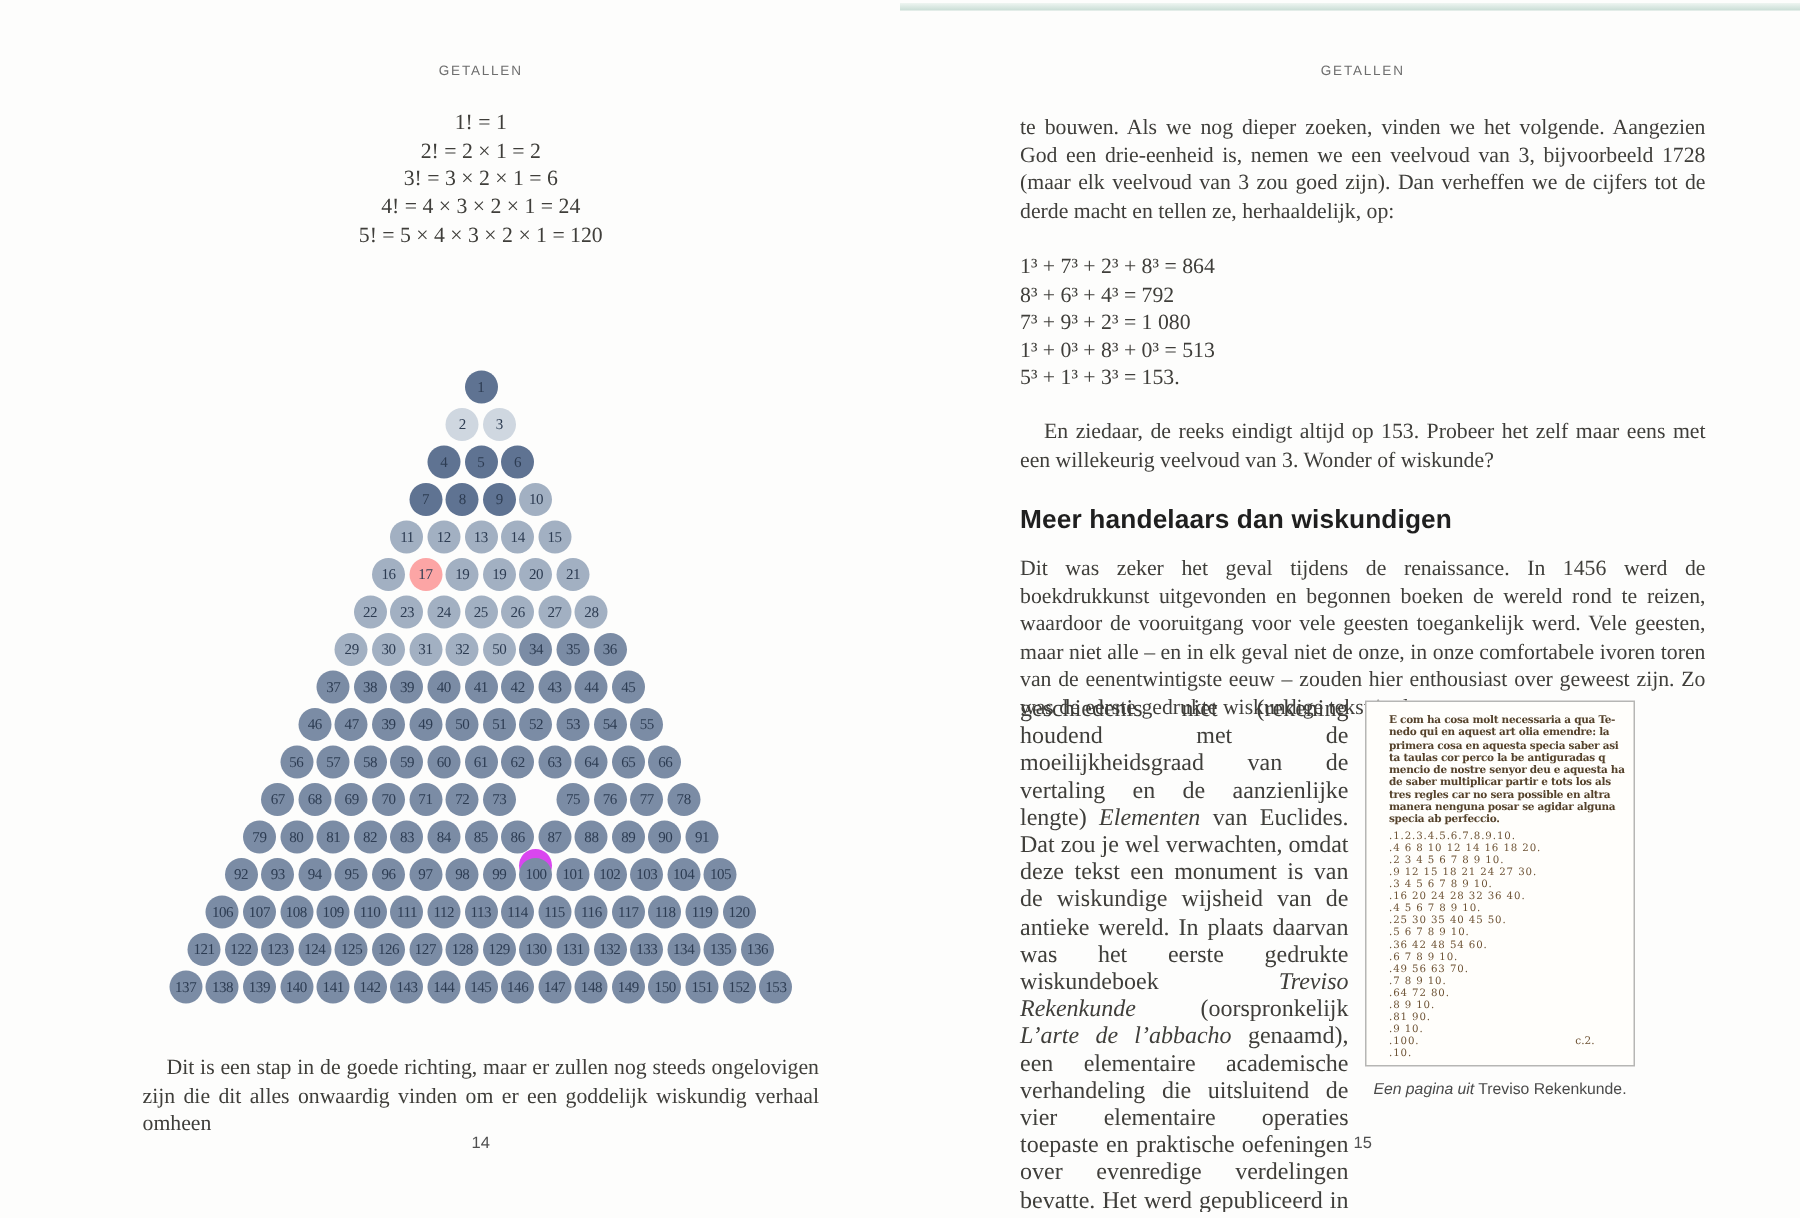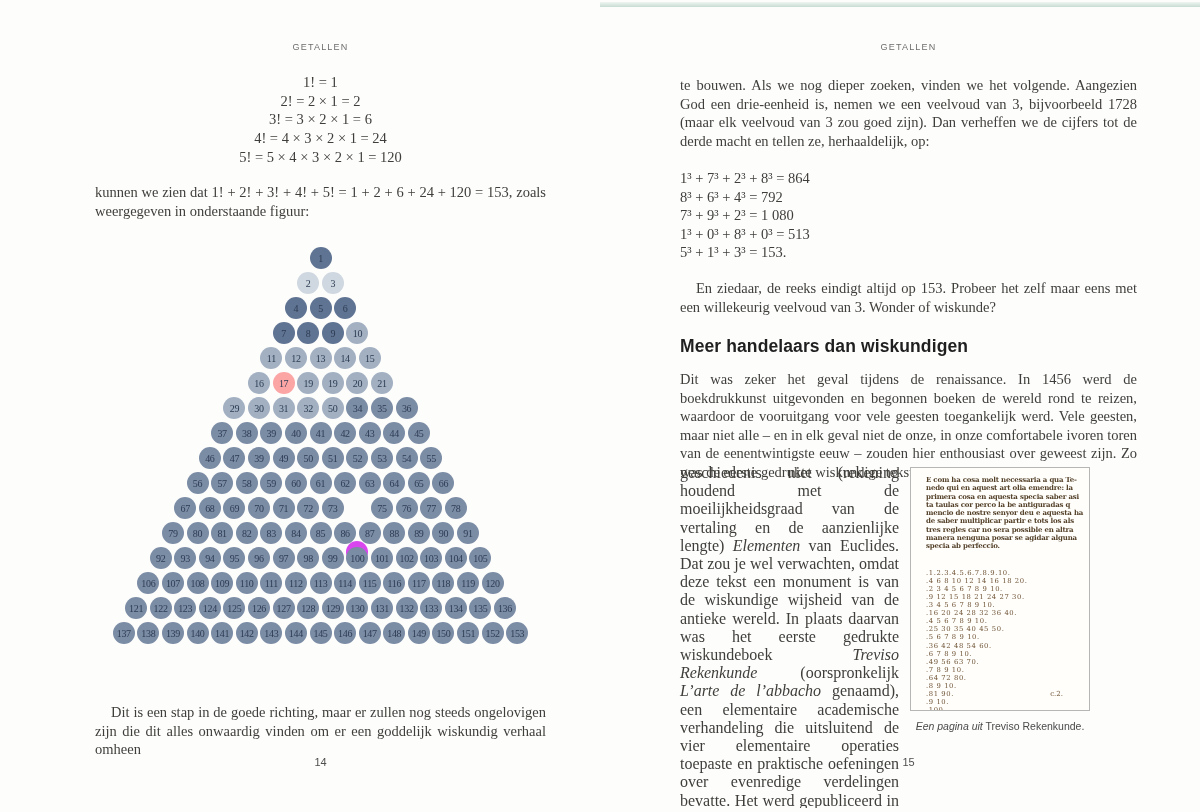--- a/index.html
+++ b/index.html
@@ -41,21 +41,21 @@
     font-weight:bold;color:#1f1f1f;letter-spacing:0.1px;}
   .rp-p3{top:370px;}
   .rp-wrap{position:absolute;left:680px;top:464px;width:457px;display:flex;align-items:flex-start;}
   .wrap-left{width:219px;text-align:justify;font-size:16px;line-height:18.2px;hyphens:auto;}
   .wrap-left em{font-style:italic;}
   .wrap-fig{width:180px;margin-left:11px;margin-top:3px;flex:0 0 180px;}
   .fig-frame{position:relative;box-sizing:border-box;width:180px;height:244px;
     border:1px solid #b6b6b4;background:#fffefb;padding:8px 8px 6px 15px;overflow:hidden;}
   .fig-blackletter{font-family:"DejaVu Serif","Liberation Serif",serif;font-weight:bold;
     font-size:7px;line-height:8.3px;letter-spacing:-0.2px;color:#55422b;white-space:pre;}
-  .fig-table{margin-top:18px;font-family:"DejaVu Serif","Liberation Serif",serif;
+  .fig-table{margin-top:2px;font-family:"DejaVu Serif","Liberation Serif",serif;
     font-size:6.8px;line-height:8.1px;letter-spacing:0.6px;color:#6e5335;white-space:pre;}
   .fig-mark{position:absolute;right:26px;bottom:12px;font-size:7px;color:#6e5335;
     font-family:"DejaVu Serif",serif;}
   .fig-caption{margin-top:9px;text-align:center;
     font-family:"Liberation Sans","DejaVu Sans",sans-serif;font-size:10.5px;color:#4a4a4a;}
   .fig-caption .cap-it{font-style:italic;}
   .rp-num{left:680px;top:756px;width:457px;}
 </style>
 </head>
 <body>
@@ -65,21 +65,20 @@
   <div class="running-head lp-head">GETALLEN</div>
 
   <div class="lp-equations" id="factorial-equations">
       <div>1! = 1</div>
       <div>2! = 2 × 1 = 2</div>
       <div>3! = 3 × 2 × 1 = 6</div>
       <div>4! = 4 × 3 × 2 × 1 = 24</div>
       <div>5! = 5 × 4 × 3 × 2 × 1 = 120</div>
     </div>
 
-  <p class="lp-intro">kunnen we zien dat 1! + 2! + 3! + 4! + 5! = 1 + 2 + 6 + 24 + 120 = 153, zoals weergegeven in onderstaande figuur:</p>
 
   <div class="triangle" id="triangle">
       <div class="tri-row">
         <div class="tri-circle" style="background: rgb(95, 115, 146);">1</div>
       </div>
       <div class="tri-row">
         <div class="tri-circle" style="background: rgb(207, 215, 224);">2</div>
         <div class="tri-circle" style="background: rgb(207, 215, 224);">3</div>
       </div>
       <div class="tri-row">
@@ -100,20 +99,29 @@
         <div class="tri-circle" style="background: rgb(162, 176, 194);">14</div>
         <div class="tri-circle" style="background: rgb(162, 176, 194);">15</div>
       </div>
       <div class="tri-row">
         <div class="tri-circle" style="background: rgb(162, 176, 194);">16</div>
         <div class="tri-circle" style="background: #fca5a5;">17</div>
         <div class="tri-circle" style="background: rgb(162, 176, 194);">19</div>
         <div class="tri-circle" style="background: rgb(162, 176, 194);">19</div>
         <div class="tri-circle" style="background: rgb(162, 176, 194);">20</div>
         <div class="tri-circle" style="background: rgb(162, 176, 194);">21</div>
+      </div>
+      <div class="tri-row">
+        <div class="tri-circle" style="background: rgb(162, 176, 194);">22</div>
+        <div class="tri-circle" style="background: rgb(162, 176, 194);">23</div>
+        <div class="tri-circle" style="background: rgb(162, 176, 194);">24</div>
+        <div class="tri-circle" style="background: rgb(162, 176, 194);">25</div>
+        <div class="tri-circle" style="background: rgb(162, 176, 194);">26</div>
+        <div class="tri-circle" style="background: rgb(162, 176, 194);">27</div>
+        <div class="tri-circle" style="background: rgb(162, 176, 194);">28</div>
       </div>
       <div class="tri-row">
         <div class="tri-circle" style="background: rgb(162, 176, 194);">29</div>
         <div class="tri-circle" style="background: rgb(162, 176, 194);">30</div>
         <div class="tri-circle" style="background: rgb(162, 176, 194);">31</div>
         <div class="tri-circle" style="background: rgb(162, 176, 194);">32</div>
         <div class="tri-circle" style="background: rgb(162, 176, 194);">50</div>
         <div class="tri-circle" style="background: rgb(123, 140, 165);">34</div>
         <div class="tri-circle" style="background: rgb(123, 140, 165);">35</div>
         <div class="tri-circle" style="background: rgb(123, 140, 165);">36</div>

